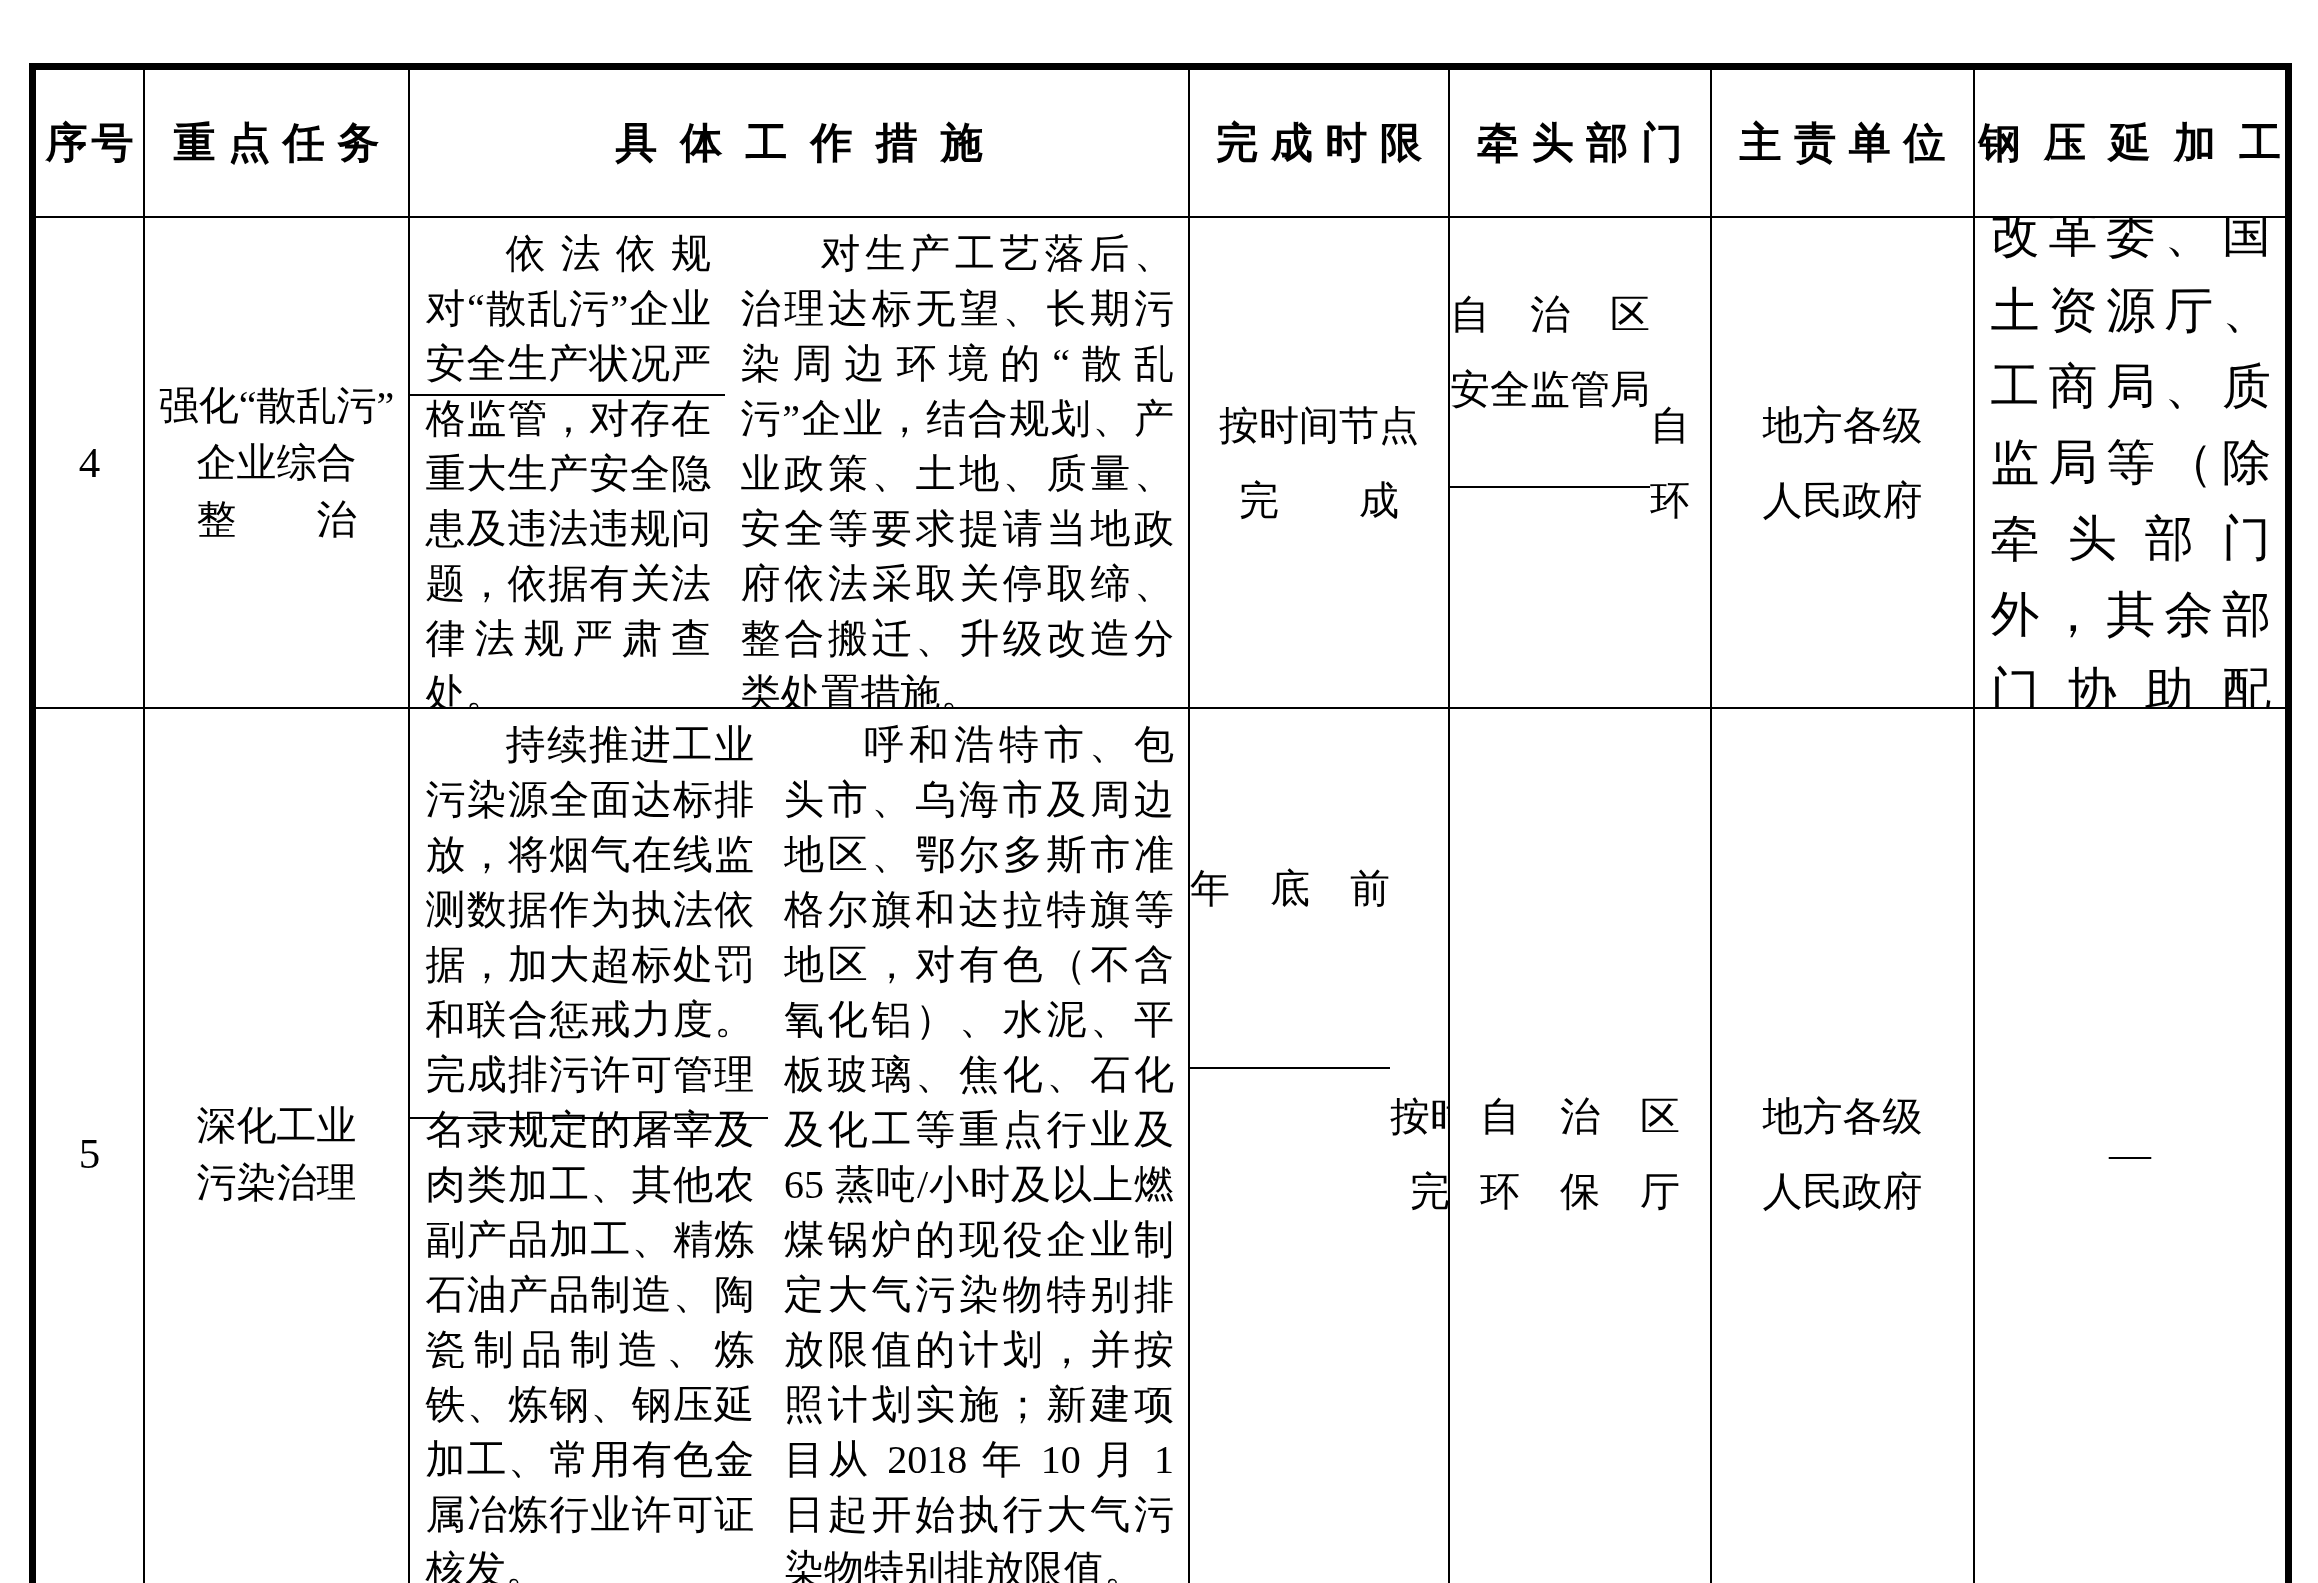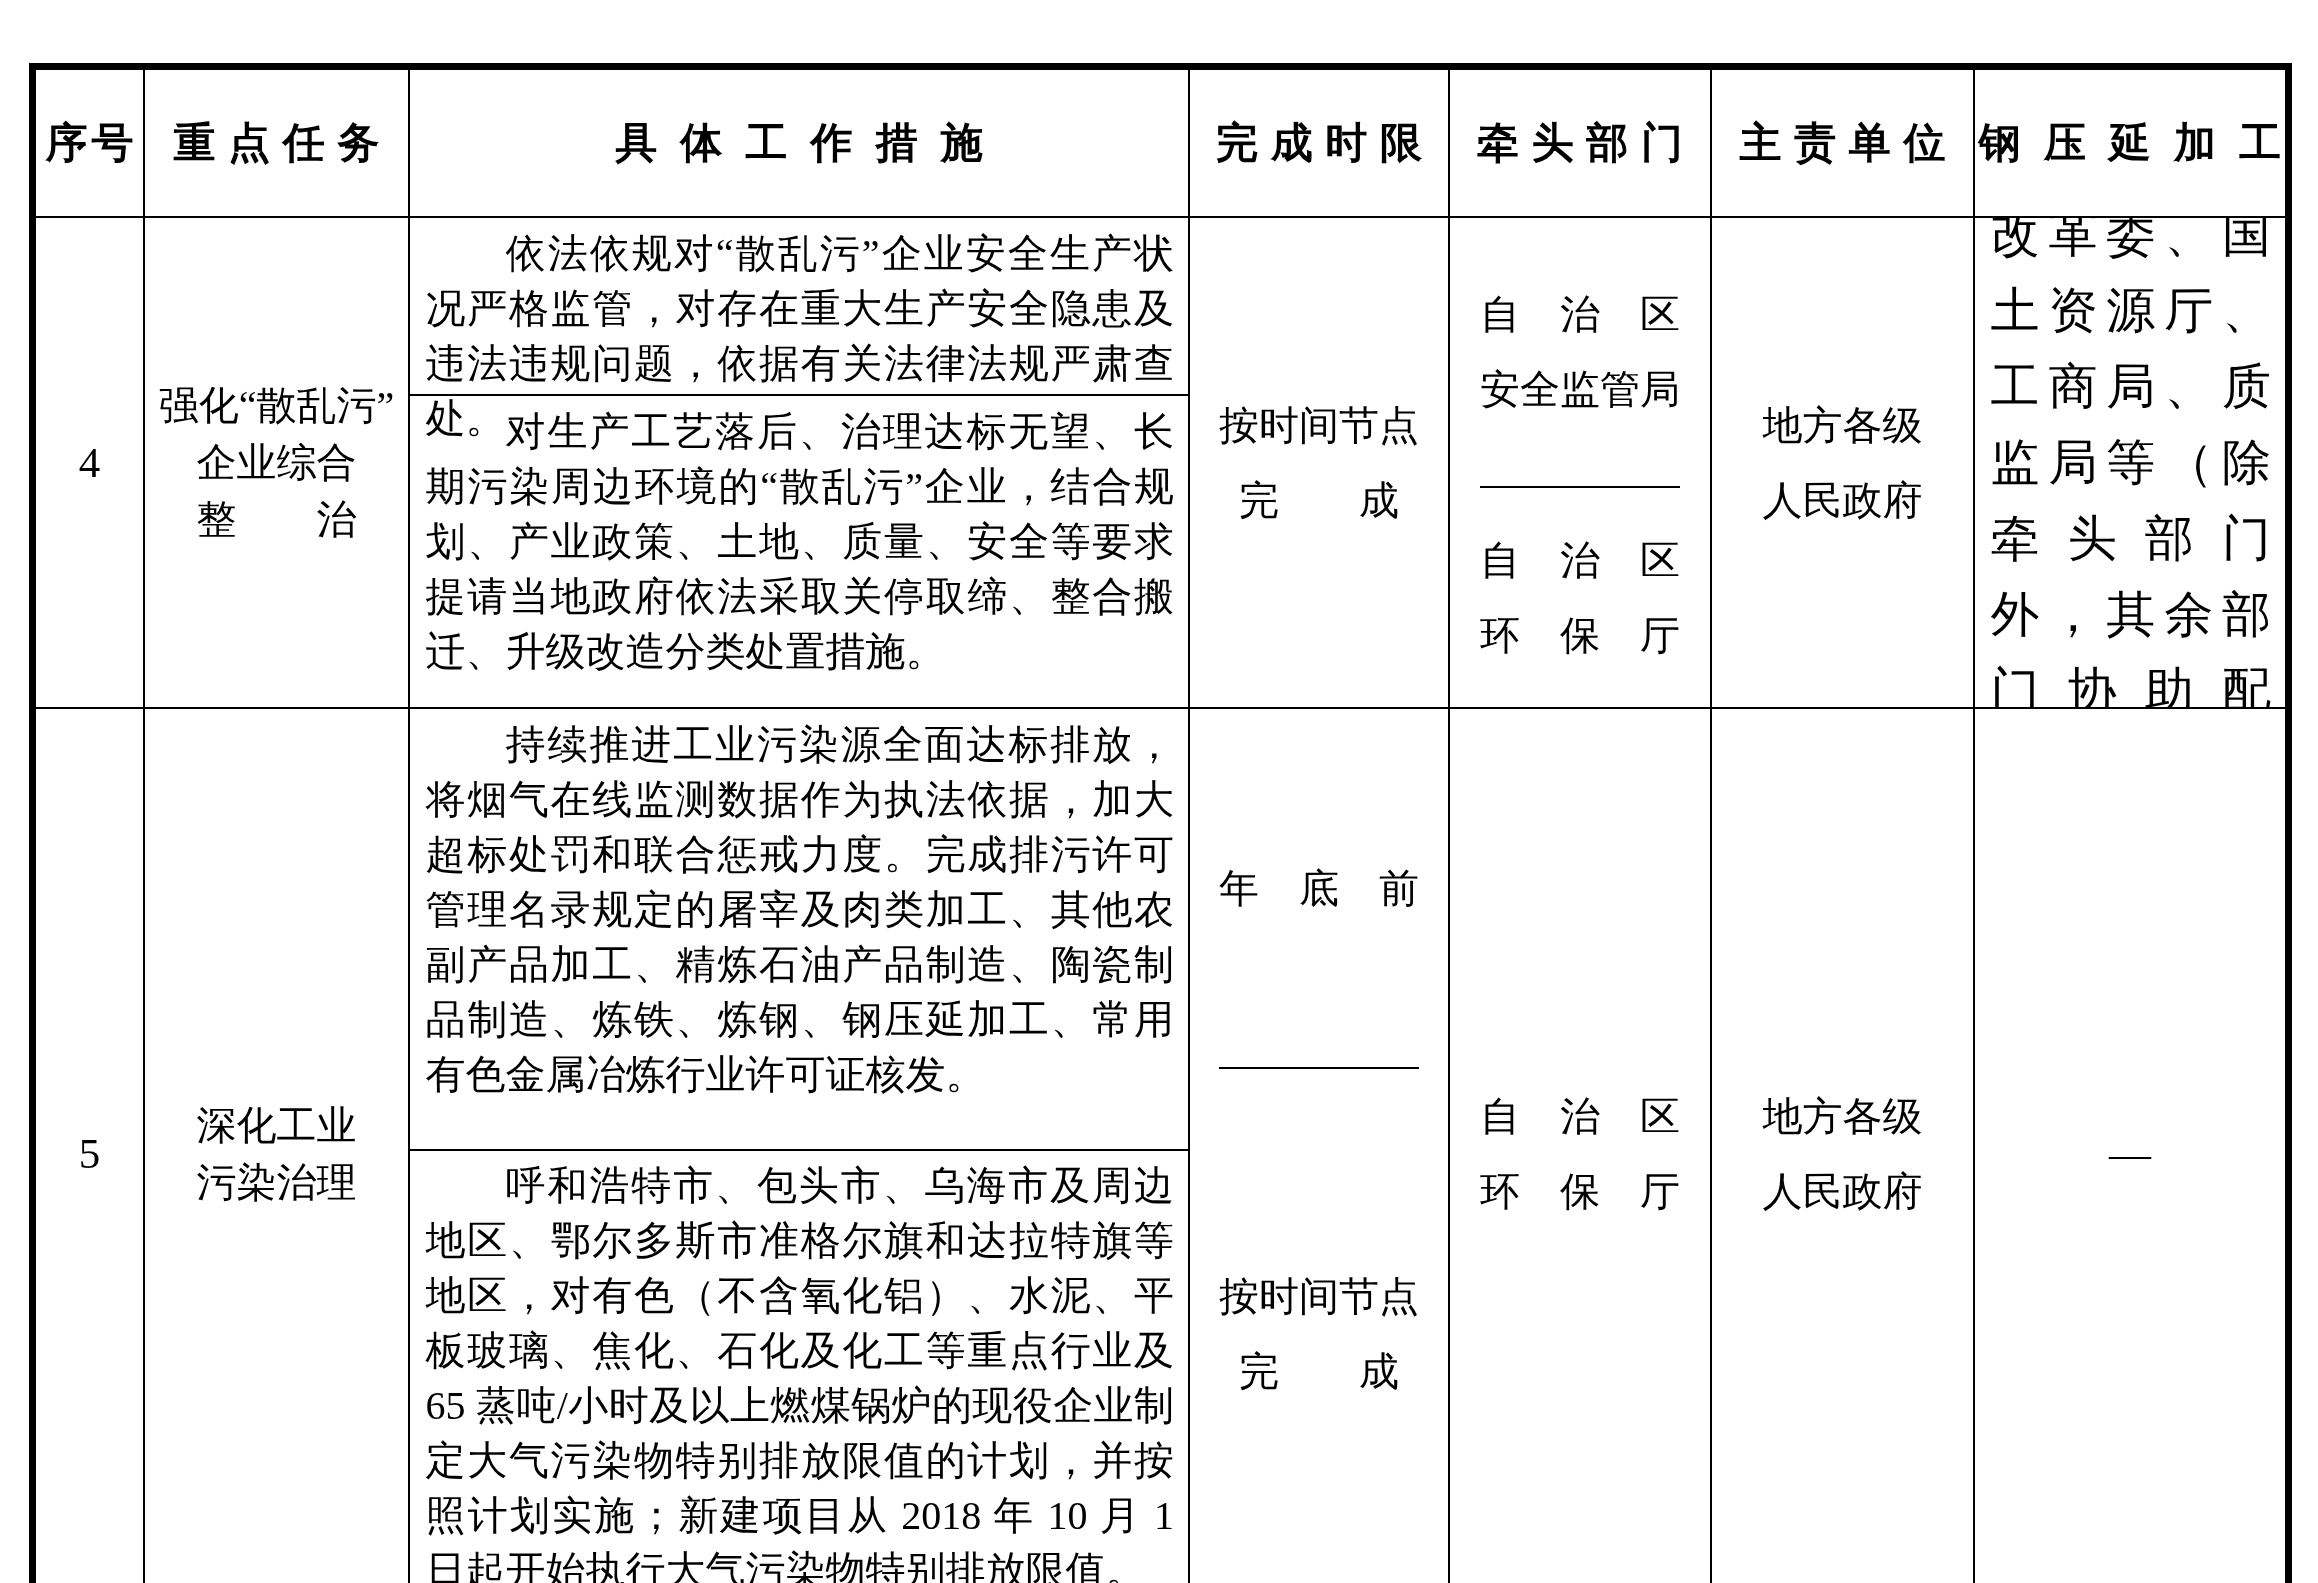--- a/index.html
+++ b/index.html
@@ -25,29 +25,29 @@
   .hdr {
     display:flex; align-items:center; justify-content:center;
     font-family:"Liberation Sans","DejaVu Sans",sans-serif;
     font-weight:bold; font-size:42px;
     letter-spacing:0.10em; text-indent:0.10em; white-space:nowrap;
   }
   .hdr.wide { letter-spacing:0.55em; text-indent:0.55em; }
   .hdr.mid  { letter-spacing:0.30em; text-indent:0.30em; }
   .vcenter { display:flex; flex-direction:column; align-items:center; justify-content:center; }
   .seq { font-size:43px; }
-  .split { display:flex; flex-direction:column;align-items:center; }
+  .split { display:flex; flex-direction:row; }
   .split .top { box-sizing:border-box; border-bottom:2.6px solid #000; }
   .measure {
     font-size:40px; line-height:55px;
     text-align:justify; text-justify:inter-ideograph;
     text-indent:2em; padding:7.8px 14px 0 15.6px;
   }
   .m4a { height:178px; }
-  .m5a { height:522px; }
+  .m5a { height:410px; }
   .dl5a { height:360px; }
   .lead4a { height:270px; }
   .cjk-line { font-size:40px; line-height:75px; white-space:pre; }
   .task-cell .cjk-line { line-height:57px; }
   .participants-text {
     font-size:49px; line-height:76px;
     text-align:justify; text-justify:inter-ideograph;
     padding:0 14px 0 15.6px;
   }
   .dash { font-size:42px; }

